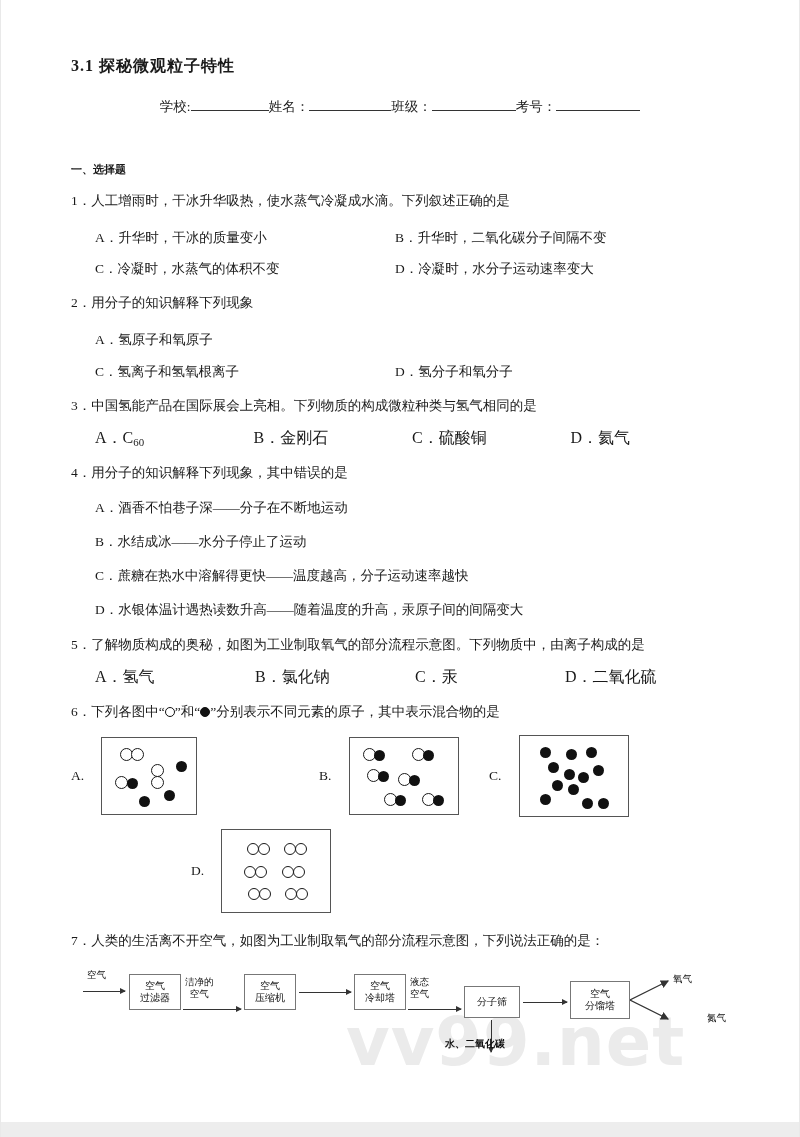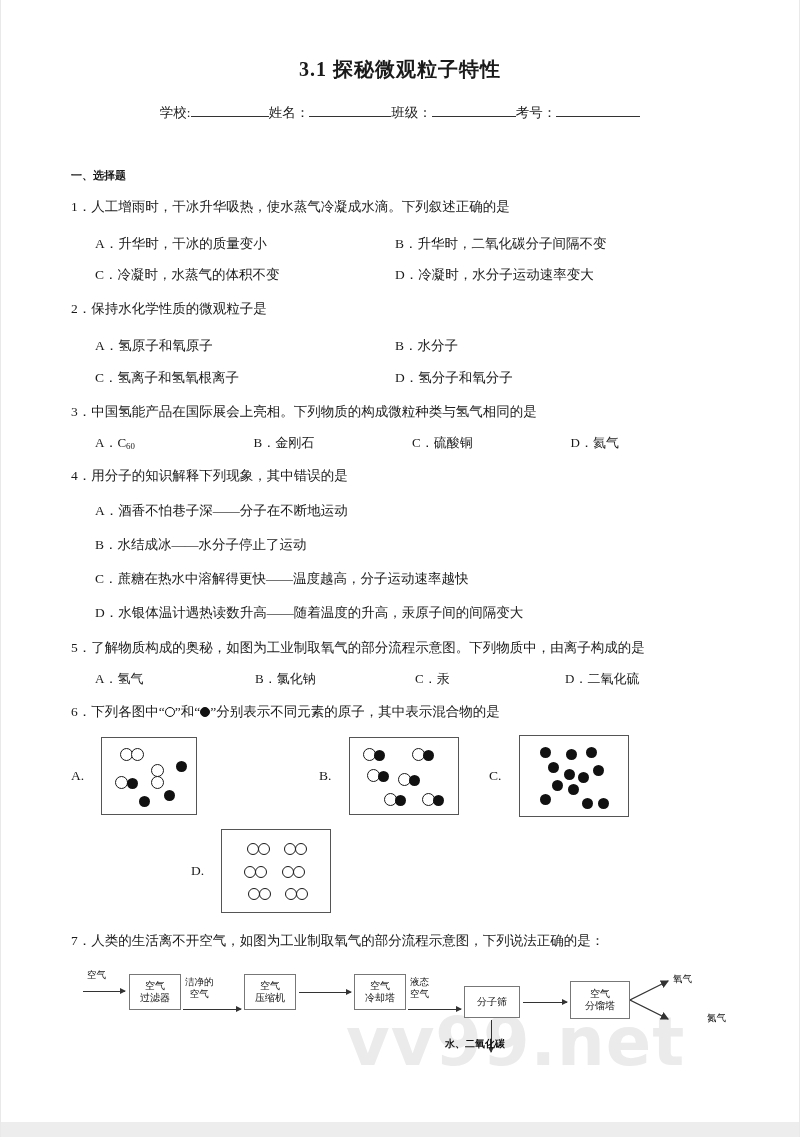--- a/index.html
+++ b/index.html
@@ -43,22 +43,21 @@
     z-index: 0;
   }
 
   .content {
     position: relative;
     z-index: 2;
     padding: 0 70px;
   }
 
   .doc-title {
-    text-align: center;
-    font-size: 20px;
+    font-size: 16px;
     font-weight: bold;
     letter-spacing: 1px;
     margin: 0;
     padding-top: 56px;
   }
 
   .info-line {
     text-align: center;
     font-size: 13.5px;
     margin-top: 21px;
@@ -103,21 +102,21 @@
   .opt-row:first-child { margin-top: 16px; }
   .opt-cell {
     padding-left: 24px;
   }
   .opt-cell.c1 { width: 300px; }
   .opt-cell.c2 { flex: 1; }
 
   .opts-4col {
     display: flex;
     margin-top: 11px;
-    font-size: 13px;
+    font-size: 16px;
     padding-left: 24px;
   }
   .opts-4col .ocell { width: 160px; }
   .opts-4col .ocell.w2 { width: 150px; }
 
   .opts-1col .opt-line {
     padding-left: 24px;
     font-size: 13.5px;
     margin-top: 14px;
     line-height: 1.5;
@@ -263,26 +262,25 @@
         </div>
         <div class="opt-row">
           <div class="opt-cell c1">C．冷凝时，水蒸气的体积不变</div>
           <div class="opt-cell c2">D．冷凝时，水分子运动速率变大</div>
         </div>
       </div>
     </div>
 
     <div class="q">
       <div class="q-stem">
-        <span class="q-num">2．</span><span>保持水化学性质的微观粒子是</span>
+        <span class="q-num">2．</span><span>用分子的知识解释下列现象</span>
       </div>
       <div class="opts-2col">
         <div class="opt-row">
           <div class="opt-cell c1">A．氢原子和氧原子</div>
-          <div class="opt-cell c2">B．水分子</div>
         </div>
         <div class="opt-row">
           <div class="opt-cell c1">C．氢离子和氢氧根离子</div>
           <div class="opt-cell c2">D．氢分子和氧分子</div>
         </div>
       </div>
     </div>
 
     <div class="q">
       <div class="q-stem">

